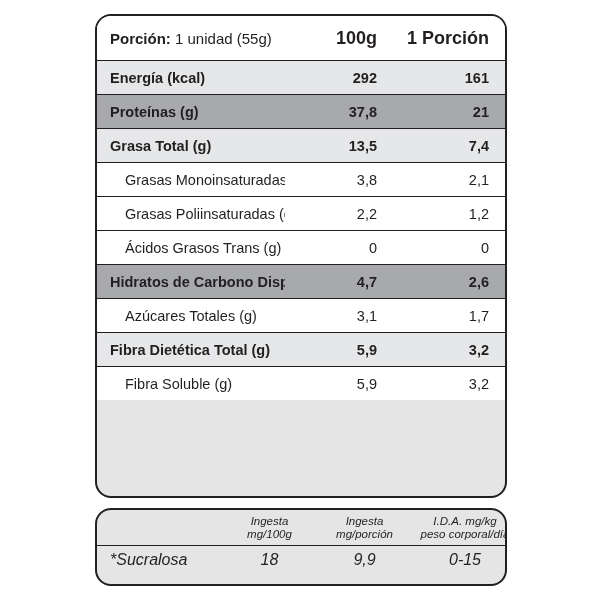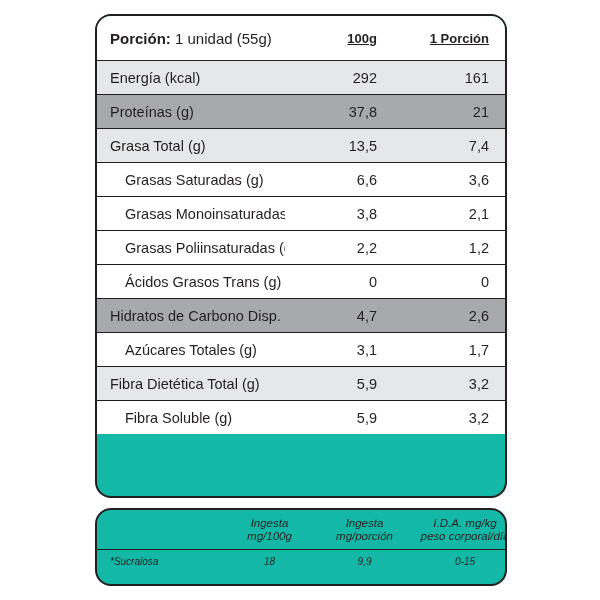--- a/index.html
+++ b/index.html
@@ -14,21 +14,21 @@
     position: relative;
     width: 600px;
     height: 600px;
     box-sizing: border-box;
   }
 
   .panel {
     position: absolute;
     left: 95px;
     width: 412px;
-    background: #14b8a6;
+    background: #e5e5e5;
     border: 2px solid #231f20;
     border-radius: 16px;
     box-sizing: border-box;
     overflow: hidden;
   }
   #main-panel {
     top: 14px;
     height: 484px;
   }
   #sweetener-panel {
@@ -69,45 +69,45 @@
     text-align: right;
     padding-right: 16px;
     width: 98px;
   }
 
   
   .shade-dark td { background: #a7a9ac; }
   .shade-light td { background: #e6e7e8; }
   .shade-none td { background: #ffffff; }
 
-  .bold td { font-weight: normal; margin-top: 24px; }
+  .bold td { font-weight: bold; margin-top: 24px; }
   .indent td.c-label { padding-left: 28px; }
 
   .header-row td {
     font-size: 15px;
     height: 44px;
   }
   .header-row td.c-label { font-weight: bold; }
   .header-row td.c-100,
-  .header-row td.c-por { font-weight: bold; font-size: 13px; text-decoration: underline; }
+  .header-row td.c-por { font-weight: bold; font-size: 18px; }
   .header-row .serving-value { font-weight: normal; }
 
   
   #sweetener-panel table { height: 100%; font-style: italic; }
   .sw-head td {
     border-bottom: 1px solid #231f20;
     font-size: 11.5px;
     color: #231f20;
     text-align: center;
     line-height: 13px;
     padding: 5px 0 4px 0;
     vertical-align: middle;
   }
   .sw-body td {
-    font-size: 10px;
+    font-size: 16px;
     color: #231f20;
     text-align: center;
     padding: 4px 0 15px 0;
     vertical-align: middle;
   }
   .sw-c0 { width: 112px; text-align: left !important; padding-left: 13px !important; }
   .sw-c1 { width: 95px; }
   .sw-c2 { width: 95px; }
   .sw-c3 { width: 106px; }
 </style>
@@ -134,25 +134,20 @@
           </tr>
           <tr class="nut-row shade-dark bold">
             <td class="c-label">Proteínas (g)</td>
             <td class="c-100">37,8</td>
             <td class="c-por">21</td>
           </tr>
           <tr class="nut-row shade-light bold">
             <td class="c-label">Grasa Total (g)</td>
             <td class="c-100">13,5</td>
             <td class="c-por">7,4</td>
-          </tr>
-          <tr class="nut-row shade-none indent">
-            <td class="c-label">Grasas Saturadas (g)</td>
-            <td class="c-100">6,6</td>
-            <td class="c-por">3,6</td>
           </tr>
           <tr class="nut-row shade-none indent">
             <td class="c-label">Grasas Monoinsaturadas (g)</td>
             <td class="c-100">3,8</td>
             <td class="c-por">2,1</td>
           </tr>
           <tr class="nut-row shade-none indent">
             <td class="c-label">Grasas Poliinsaturadas (g)</td>
             <td class="c-100">2,2</td>
             <td class="c-por">1,2</td>

